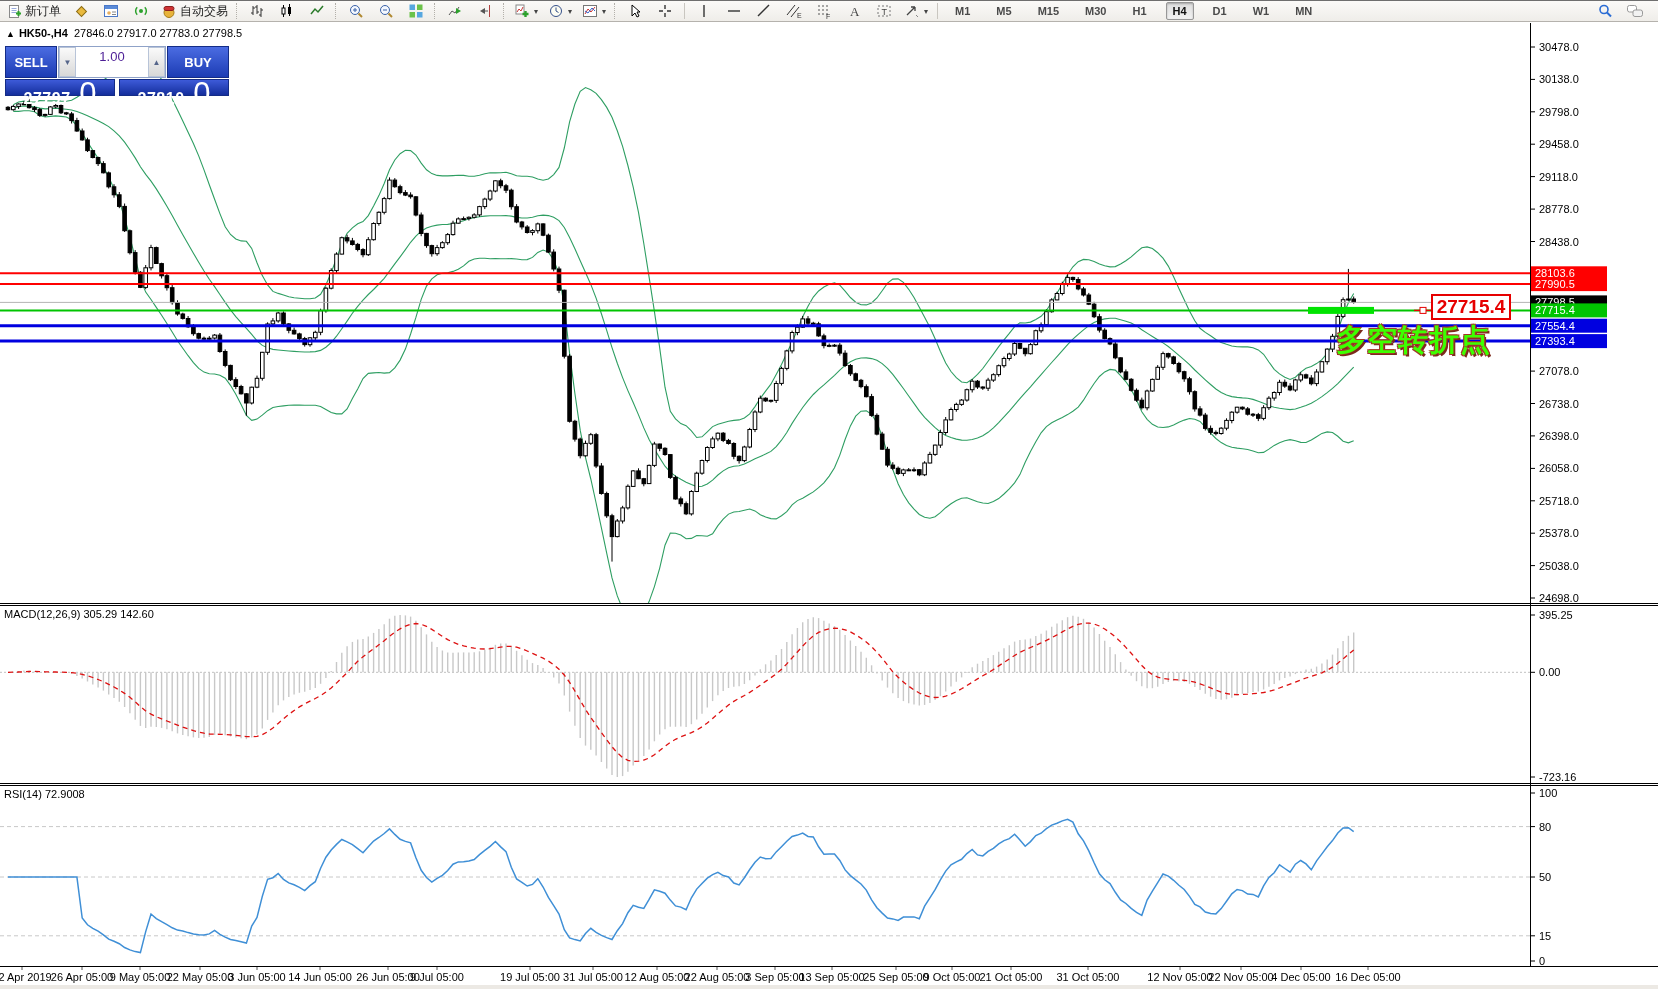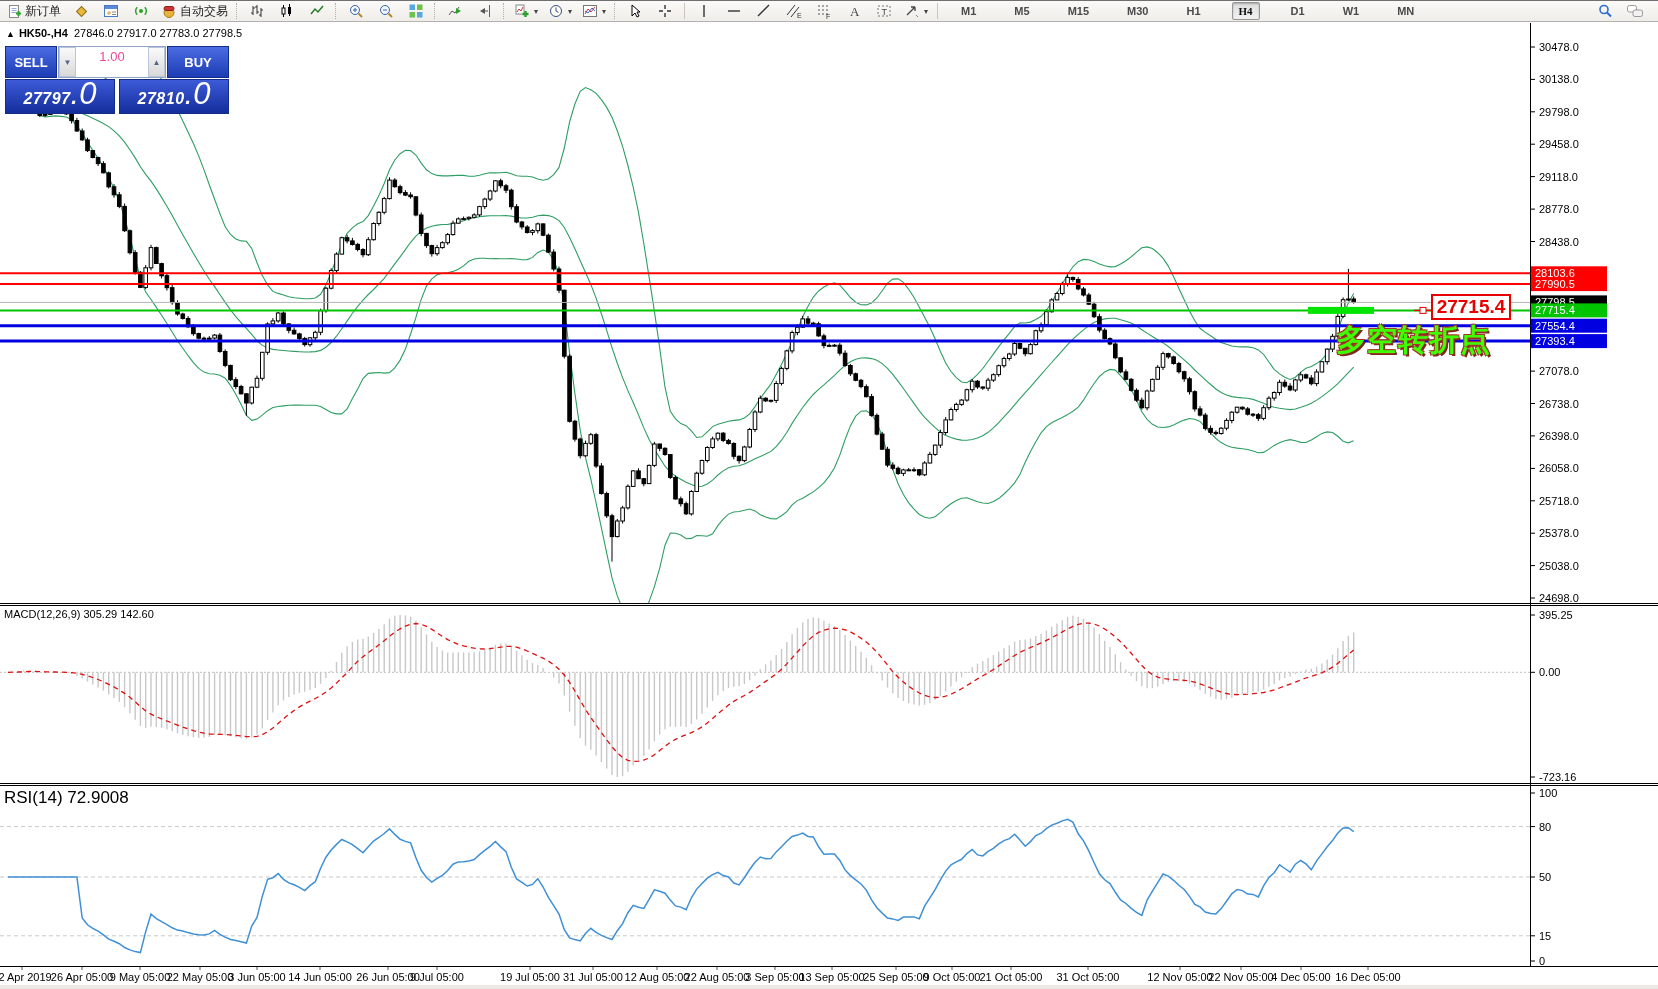--- a/index.html
+++ b/index.html
@@ -8,44 +8,44 @@
   
   .toolbar{position:absolute;left:0;top:0;width:1658px;height:22px;z-index:20;
            background:linear-gradient(#fbfaf8,#efede9);border-top:1px solid #6f6f6f;
            border-bottom:1px solid #b5b2ad;display:flex;align-items:center;box-sizing:border-box;padding:0 2px;}
   .tbtn{display:flex;align-items:center;justify-content:center;height:18px;min-width:20px;
         padding:0 3px;margin:0 1px;border:1px solid transparent;border-radius:2px;color:#222;font-size:12px;gap:3px;}
   .tbtn svg{display:block}
   .caret{font-size:8px;color:#444;margin-left:1px;}
   .tsep{width:1px;height:16px;background:#c9c6c0;margin:0 4px;}
   .grip{width:2px;height:16px;border-left:1px dotted #b3b0aa;margin:0 3px;}
-  .tf{font-size:11px;font-weight:bold;color:#4a4a4a;padding:2px 6px;margin:0 12px;border:1px solid transparent;border-radius:2px;}
+  .tf{font-size:11px;font-weight:bold;color:#4a4a4a;padding:2px 6px;margin:0 6px;border:1px solid transparent;border-radius:2px;}
   .tf.active{background:linear-gradient(#dedede,#f2f2f2);border:1px solid #979797;color:#111;
-             box-shadow:inset 0 1px 2px rgba(0,0,0,.25);font-family:Liberation Serif, serif;}
+             box-shadow:inset 0 1px 2px rgba(0,0,0,.25);}
   .tb-right{margin-left:auto;display:flex;align-items:center;margin-right:6px;}
   
   .sym-header{position:absolute;left:6px;top:27px;z-index:6;font-size:11px;color:#000;white-space:pre;}
   .sym-header .tri{font-size:9px;margin-right:4px;}
   .trade-panel{position:absolute;left:5px;top:46px;width:224px;z-index:7;}
   .tp-row1{display:flex;height:32px;gap:1px;}
   .tp-btn{background:linear-gradient(#4b6ce2,#1c3cb4);color:#fff;font-weight:bold;font-size:13px;
           display:flex;align-items:center;justify-content:center;border:1px solid #142c86;box-sizing:border-box;}
   .sell-btn{width:52px;}
   .buy-btn{width:62px;text-align:right;}
   .vol{display:flex;flex:1;border:1px solid #8fa2c8;background:#fff;box-sizing:border-box;}
   .spin{width:17px;background:linear-gradient(#fafafa,#d8d8d8);color:#55658a;font-size:8px;
         display:flex;align-items:center;justify-content:center;border:1px solid #b8c4d8;box-sizing:border-box;}
-  .vol-val{flex:1;text-align:center;font-size:13px;color:#ec4899;line-height:20px;}
-  .tp-row2{display:flex;height:35px;gap:4px;margin-top:1px;font-style:italic;}
+  .vol-val{flex:1;text-align:center;font-size:13px;color:#4c1d95;line-height:20px;}
+  .tp-row2{display:flex;height:17px;gap:4px;margin-top:1px;}
   .price-box{flex:1;background:linear-gradient(#3d5ad8,#142e9c);color:#fff;display:flex;
              align-items:baseline;justify-content:center;border:1px solid #142c86;box-sizing:border-box;}
   .p-int{font-size:16px;font-weight:bold;letter-spacing:.5px;}
   .p-frac{font-size:31px;font-weight:normal;line-height:28px;}
   .macd-label{position:absolute;left:4px;top:608px;z-index:6;font-size:11px;color:#000;}
-  .rsi-label{position:absolute;left:4px;top:788px;z-index:6;font-size:17px;color:#000;}
+  .rsi-label{position:absolute;left:4px;top:788px;z-index:6;font-size:11px;color:#000;}
   .callout{position:absolute;left:1431px;top:294px;width:76px;height:22px;z-index:6;background:#fff;
            border:2px solid #e60000;color:#e60000;font-size:19px;font-weight:bold;text-align:center;line-height:21px;}
   .annotation{position:absolute;left:1336px;top:320px;z-index:6;font-size:30px;font-weight:bold;letter-spacing:1px;
               color:#3dff00;text-shadow:-1px -1px 0 #a03a28,1px -1px 0 #a03a28,-1px 1px 0 #a03a28,2px 2px 0 #7c2a1c;text-align:center;}
   .bottom-strip{position:absolute;left:0;top:985px;width:1658px;height:4px;background:#ece9e4;z-index:5;}
 </style>
 </head>
 <body>
 
 <div class="stage">

